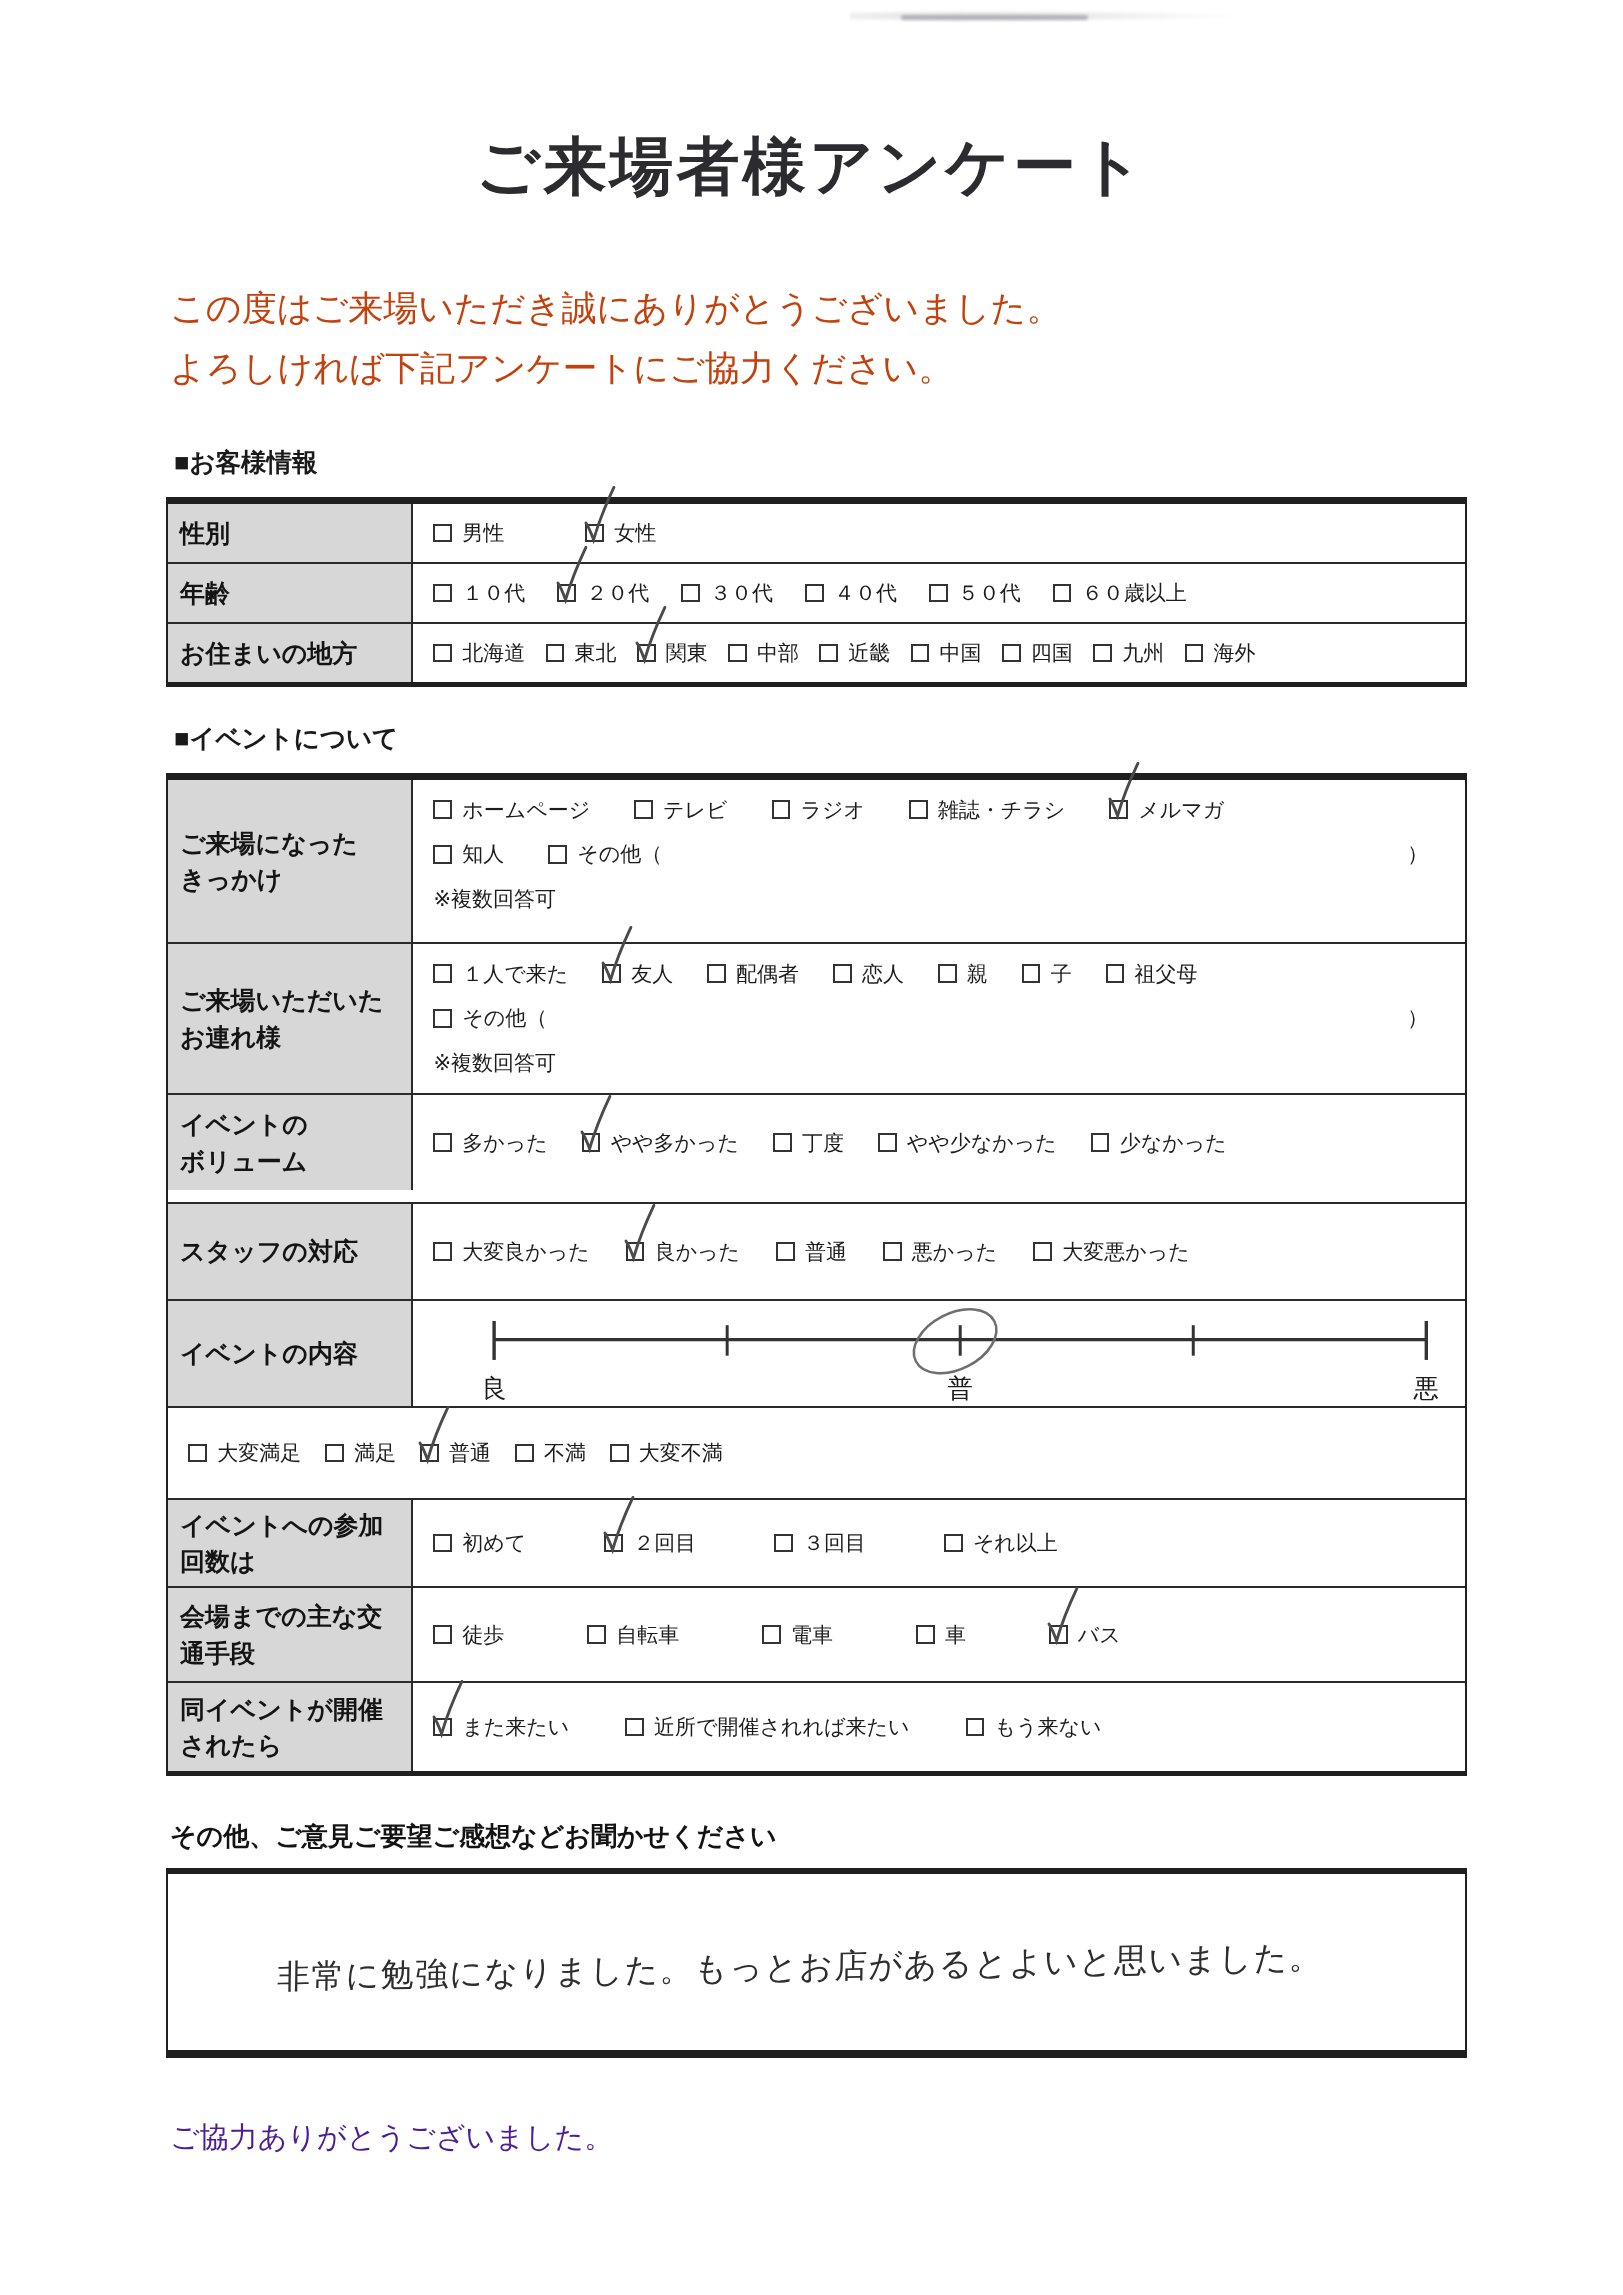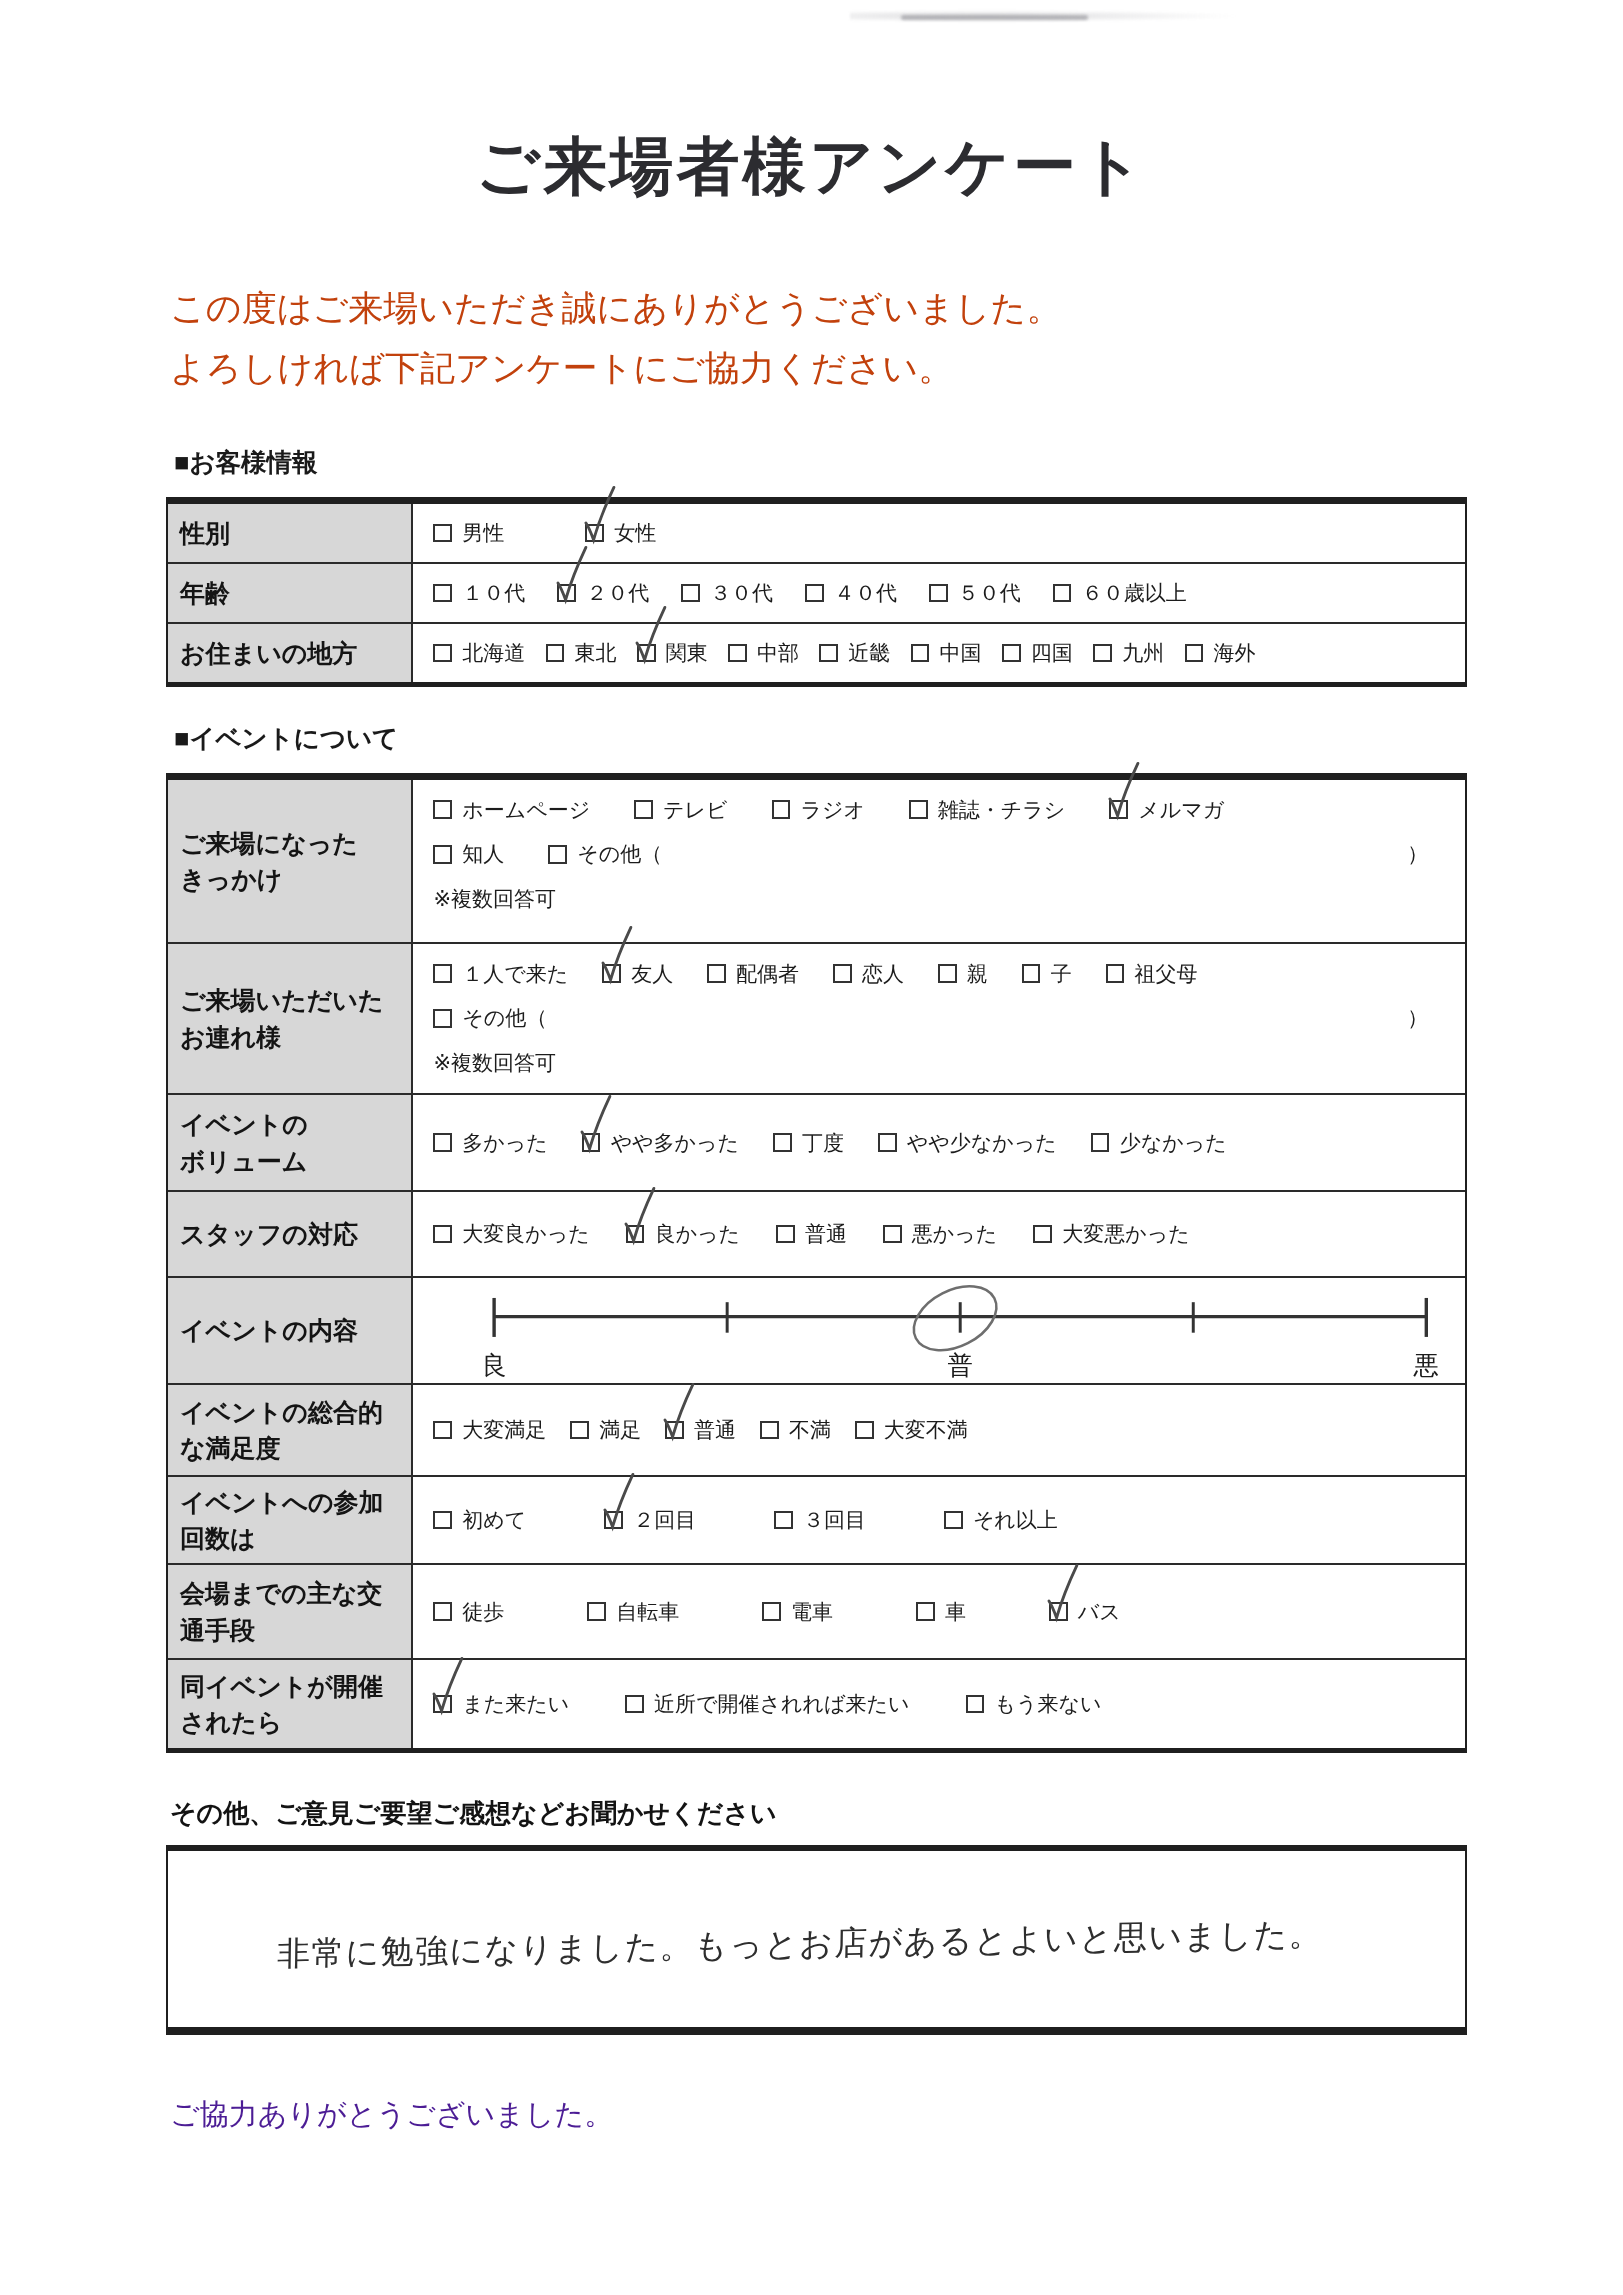--- a/index.html
+++ b/index.html
@@ -305,21 +305,21 @@
               <span class="box"></span>
               <span class="opt-label">やや少なかった</span>
             </span>
             <span class="option">
               <span class="box"></span>
               <span class="opt-label">少なかった</span>
             </span>
           </div>
         </div>
       </div>
-      <div class="t-row" style="height: 86px;">
+      <div class="t-row" style="height: 97px; margin-top: 12px;">
         <div class="t-label">
           <div>スタッフの対応</div>
         </div>
         <div class="t-content">
           <div class="opt-line" style="column-gap: 36px;">
             <span class="option">
               <span class="box"></span>
               <span class="opt-label">大変良かった</span>
             </span>
             <span class="option">
@@ -358,24 +358,20 @@
             <line x1="895" x2="895" y1="25" y2="61" stroke="#333" stroke-width="3.5"></line>
             <line x1="1170" x2="1170" y1="20" y2="66" stroke="#333" stroke-width="4"></line>
             <text x="70" y="110" text-anchor="middle" font-size="30" font-weight="500" fill="#1c1c1c">良</text>
             <text x="620" y="110" text-anchor="middle" font-size="30" font-weight="500" fill="#1c1c1c">普</text>
             <text x="1170" y="110" text-anchor="middle" font-size="30" font-weight="500" fill="#1c1c1c">悪</text>
             <ellipse cx="614" cy="44" rx="52" ry="33" transform="rotate(-27 614 44)" fill="none" stroke="#6e6e6e" stroke-width="3"></ellipse>
           </svg>
         </div>
       </div>
       <div class="t-row" style="height: 92px;">
-        <div class="t-label">
-          <div>イベントの総合的</div>
-          <div>な満足度</div>
-        </div>
         <div class="t-content">
           <div class="opt-line" style="column-gap: 24px;">
             <span class="option">
               <span class="box"></span>
               <span class="opt-label">大変満足</span>
             </span>
             <span class="option">
               <span class="box"></span>
               <span class="opt-label">満足</span>
             </span>

